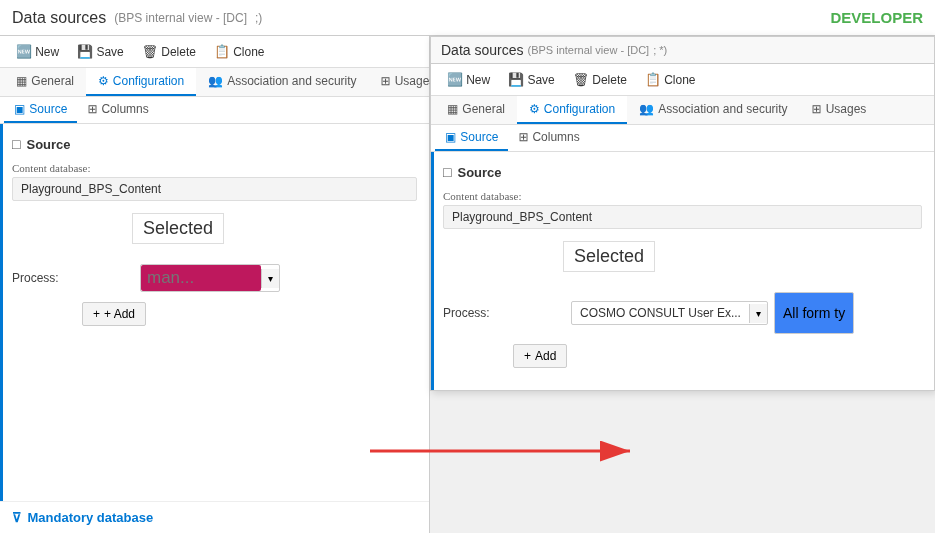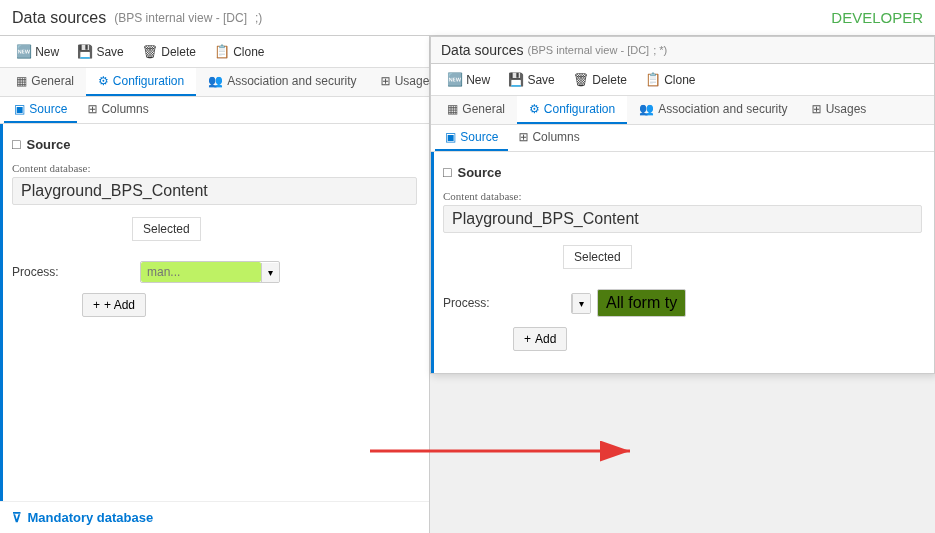--- a/index.html
+++ b/index.html
@@ -15,21 +15,21 @@
       height: 36px;
     }
     .app-title {
       font-size: 16px;
       font-weight: 400;
       color: #333;
     }
     .developer-badge {
       color: #4CAF50;
       font-size: 15px;
-      font-weight: normal;
+      font-weight: bold;
     }
 
     .main-layout {
       display: flex;
       height: calc(533px - 36px);
       position: relative;
     }
 
     
     .left-panel {
@@ -159,53 +159,53 @@
     .field-label {
       font-size: 11px;
       color: #666;
       margin-bottom: 3px;
       font-family: Liberation Serif, serif;
     }
     .field-value {
       background: #f4f4f4;
       border: 1px solid #ddd;
       padding: 4px 8px;
-      font-size: 16px;
+      font-size: 12px;
       color: #333;
       border-radius: 2px;
       width: 100%;
     }
 
     .selected-badge {
       background: #fff;
       border: 1px solid #ddd;
       padding: 4px 10px;
-      font-size: 12px;
+      font-size: 18px;
       color: #333;
       display: inline-block;
       margin-left: 120px;
       margin-bottom: 10px;
     }
 
     .process-row {
       display: flex;
       align-items: center;
       gap: 8px;
       margin-bottom: 10px;
     }
     .process-label {
       font-size: 12px;
       color: #404040;
       min-width: 60px;
     }
     .process-input {
       border: 1px solid #ccc;
       padding: 3px 6px;
-      font-size: 12px;
-      background: #bef264;
+      font-size: 17px;
+      background: #be185d;
       width: 120px;
       border-radius: 2px;
     }
     .process-dropdown {
       display: flex;
       align-items: center;
       border: 1px solid #ccc;
       background: #fff;
       border-radius: 2px;
       overflow: hidden;
@@ -220,23 +220,23 @@
     .process-dropdown-arrow {
       padding: 4px 6px;
       border-left: 1px solid #ccc;
       background: #f4f4f4;
       cursor: pointer;
       font-size: 10px;
     }
 
     .all-form-btn {
       border: 1px solid #ccc;
-      background: #4d7c0f;
-      padding: 4px 8px;
-      font-size: 16px;
+      background: #3b82f6;
+      padding: 12px 8px;
+      font-size: 14px;
       cursor: pointer;
       border-radius: 2px;
       white-space: nowrap;
     }
 
     .add-btn {
       display: flex;
       align-items: center;
       gap: 4px;
       border: 1px solid #ccc;
@@ -452,20 +452,21 @@
       </div>
 
       <div style="margin-bottom:10px; margin-left:120px;">
         <div class="selected-badge" style="margin-left:0;">Selected</div>
       </div>
 
       <div class="process-row">
         <span class="process-label">Process:</span>
         <div style="margin-left:60px; display:flex; align-items:center; gap:6px;">
           <div class="process-dropdown">
+            <span class="process-dropdown-text">COSMO CONSULT User Ex...</span>
             <span class="process-dropdown-arrow">▾</span>
           </div>
           <button class="all-form-btn">All form ty</button>
         </div>
       </div>
 
       <div style="margin-left:70px; margin-bottom:10px; margin-top:6px;">
         <button class="add-btn" style="margin-left:0;">
           <span>+</span>
           <span>Add</span>

